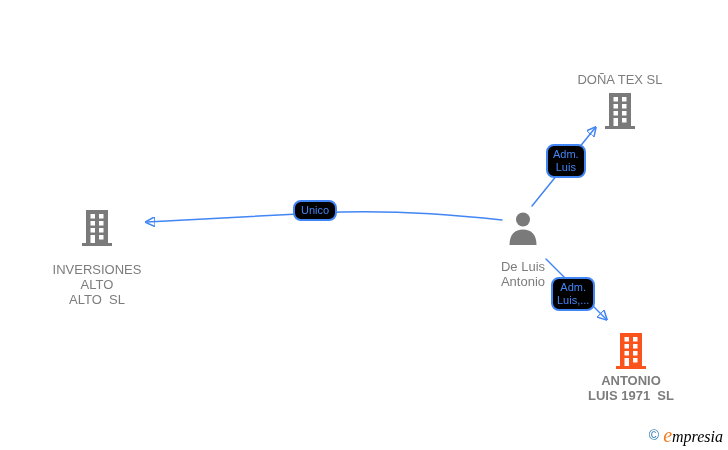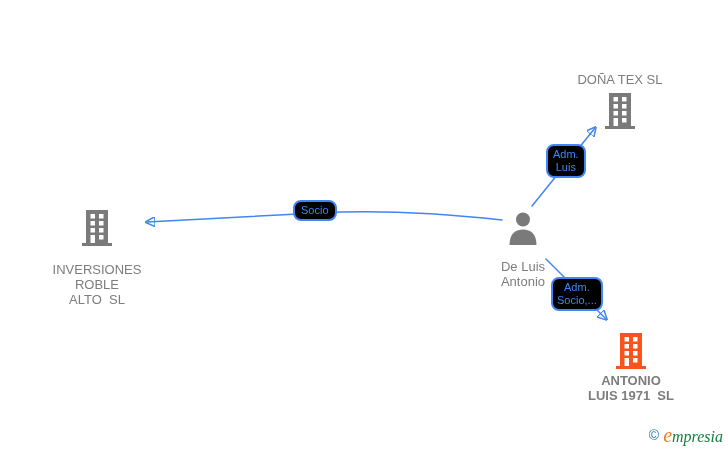--- a/index.html
+++ b/index.html
@@ -37,21 +37,21 @@
   #label-socio     { left:293px; top:200px; }
   #label-adm-unico { left:546px; top:144px; padding:2px 5px; }
   #label-adm-more  { left:551px; top:277px; padding:2px 4px; }
 
   .footer-logo {
     position:absolute; right:5px; bottom:3px; cursor:pointer;
     font-family:"Liberation Serif", serif; white-space:nowrap;
   }
   .footer-logo .copy { font-family:"Liberation Sans", sans-serif; color:#2a7ab5; font-size:14px; vertical-align:2px; }
   .footer-logo .brand-e    { color:#f07d22; font-style:italic; font-size:20px; margin-left:4px; }
-  .footer-logo .brand-rest { color:#15803d; font-style:italic; font-size:16px;font-family:Liberation Serif, serif; }
+  .footer-logo .brand-rest { color:#000000; font-style:italic; font-size:16px;font-family:Liberation Serif, serif; }
 
   .defs-hidden { position:absolute; width:0; height:0; overflow:hidden; }
 </style>
 </head>
 <body>
 
 <div class="canvas">
 
   <svg class="defs-hidden" aria-hidden="true">
     <defs>
@@ -93,21 +93,21 @@
       <use href="#sym-building"></use>
     </svg>
   </div>
 
   <div class="node" id="node-inversiones">
     <svg class="icon gray-entity" width="30" height="36">
       <use href="#sym-building"></use>
     </svg>
     <div class="node-name">
       <span class="nline">INVERSIONES</span>
-      <span class="nline">ROBLE</span>
+      <span class="nline">ALTO</span>
       <span class="nline">ALTO  SL</span>
     </div>
   </div>
 
   <div class="node" id="node-person">
     <svg class="icon gray-entity" width="30" height="33">
       <use href="#sym-person"></use>
     </svg>
     <div class="node-name">
       <span class="nline">De Luis</span>
@@ -119,28 +119,28 @@
     <svg class="icon orange-entity" width="30" height="36">
       <use href="#sym-building"></use>
     </svg>
     <div class="node-name bold">
       <span class="nline">ANTONIO</span>
       <span class="nline">LUIS 1971  SL</span>
     </div>
   </div>
 
   <div class="edge-label" id="label-socio">
-    <span class="lline">Socio</span>
+    <span class="lline">Unico</span>
   </div>
   <div class="edge-label" id="label-adm-unico">
     <span class="lline">Adm.</span>
     <span class="lline">Luis</span>
   </div>
   <div class="edge-label" id="label-adm-more">
     <span class="lline">Adm.</span>
-    <span class="lline">Socio,...</span>
+    <span class="lline">Luis,...</span>
   </div>
 
   <div class="footer-logo">
     <span class="copy">©</span><span class="brand-e">e</span><span class="brand-rest">mpresia</span>
   </div>
 
 </div>
 
 </body></html>

